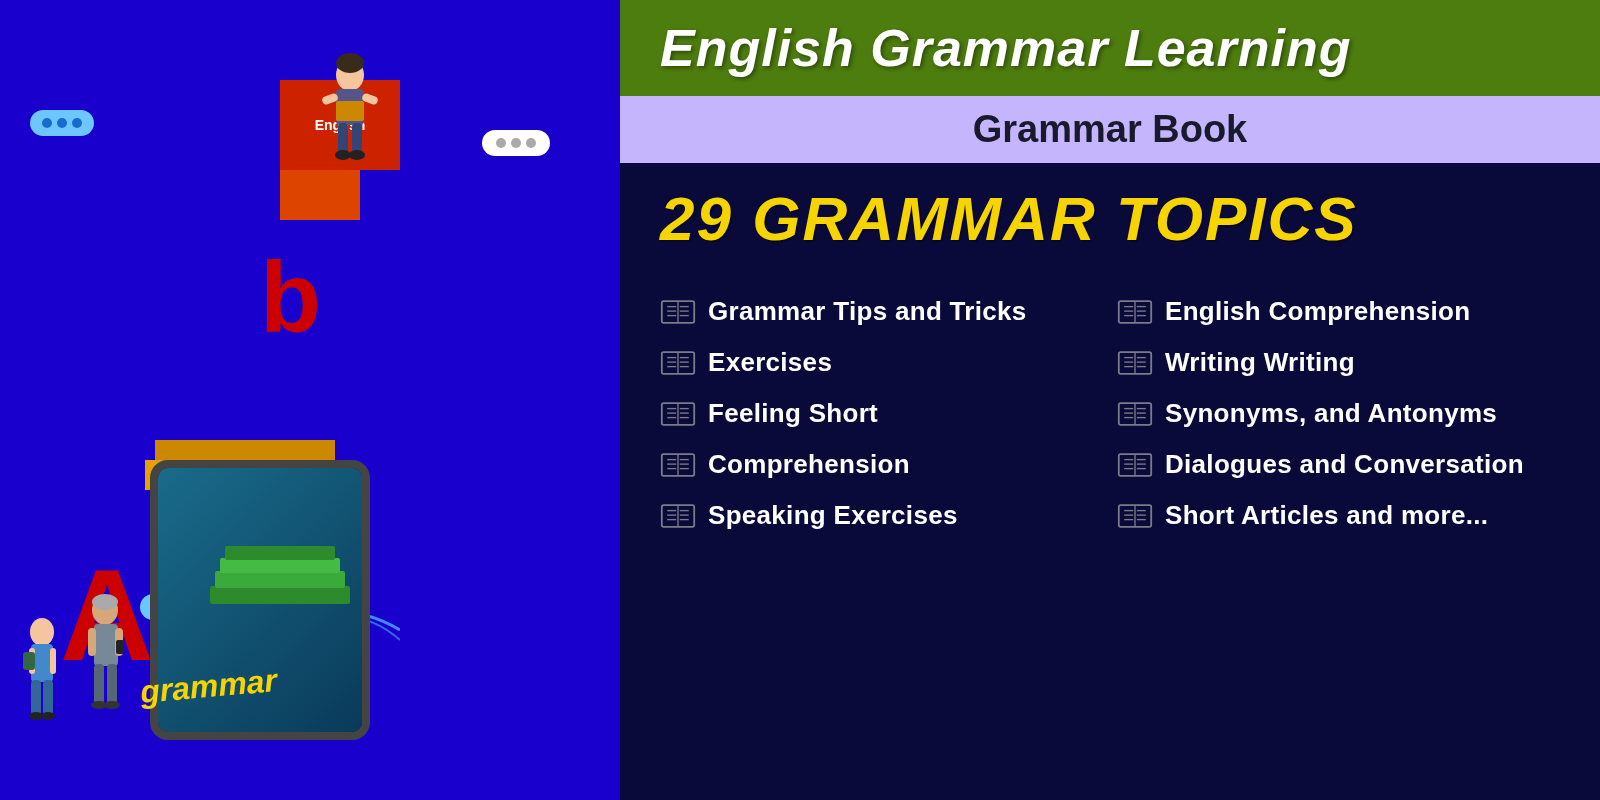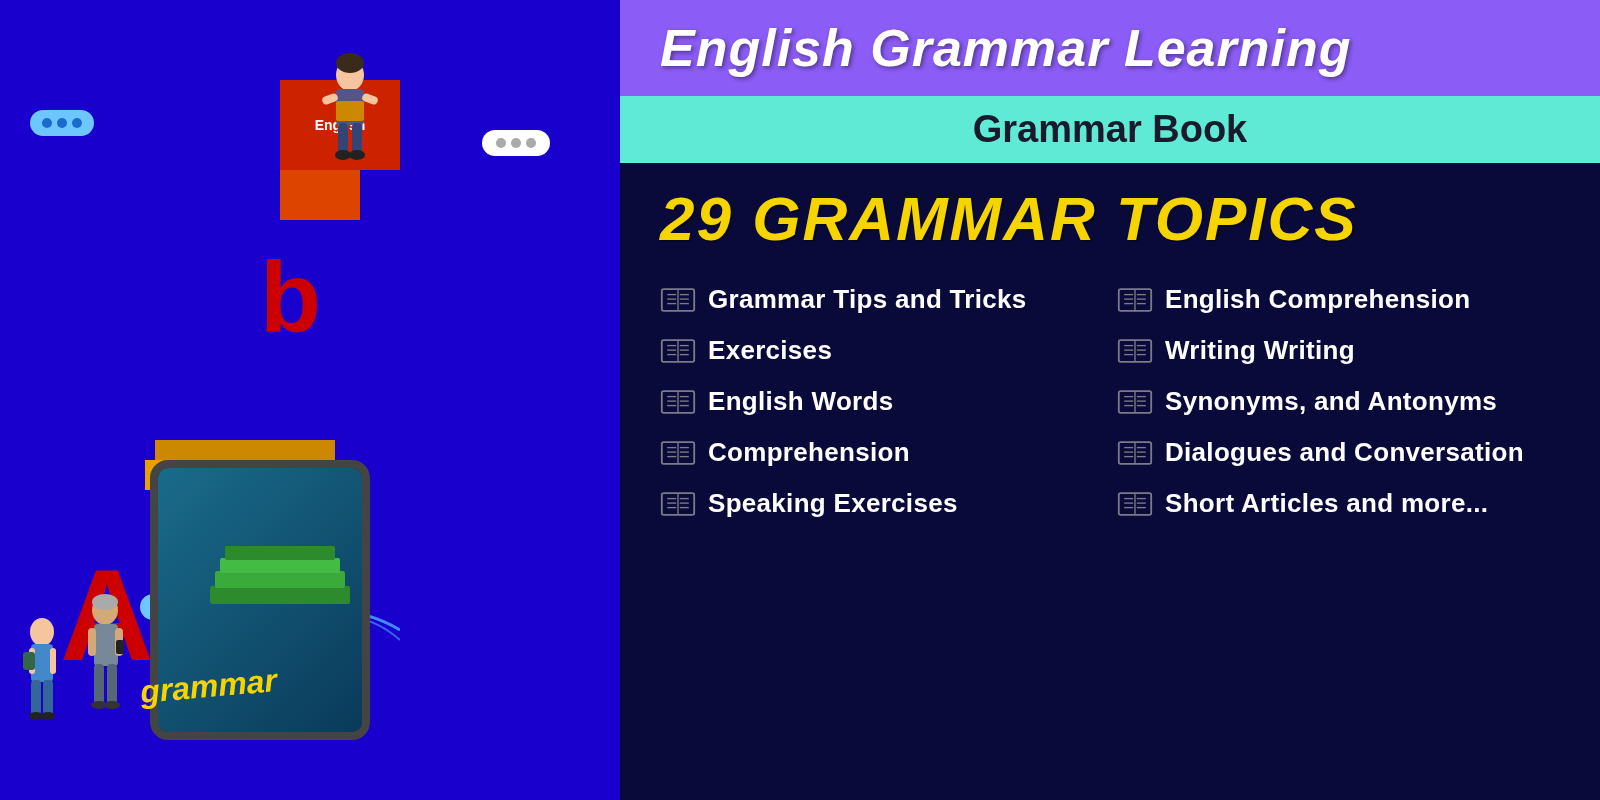--- a/index.html
+++ b/index.html
@@ -27,36 +27,36 @@
       flex: 1;
       height: 800px;
       background: #0a0a3a;
       display: flex;
       flex-direction: column;
       padding: 0;
     }
 
     
     .title-bar {
-      background: #8b5cf6;
+      background: #4d7c0f;
       padding: 18px 40px;
     }
 
     .title-bar h1 {
       color: white;
       font-size: 52px;
       font-weight: 900;
       font-style: italic;
       letter-spacing: 1px;
       text-shadow: 2px 2px 4px rgba(0,0,0,0.4);
     }
 
     
     .subtitle-bar {
-      background: #5eead4;
+      background: #c4b5fd;
       padding: 12px 40px;
     }
 
     .subtitle-bar h2 {
       color: #1a1a2e;
       font-size: 38px;
       font-weight: 700;
       text-align: center;
     }
 
@@ -67,21 +67,21 @@
       display: flex;
       flex-direction: column;
     }
 
     .topics-heading {
       color: #f5d400;
       font-size: 62px;
       font-weight: 900;
       font-style: italic;
       letter-spacing: 2px;
-      margin-bottom: 20px;
+      margin-bottom: 32px;
       text-shadow: 2px 2px 0px rgba(0,0,0,0.3);
     }
 
     .topics-grid {
       display: grid;
       grid-template-columns: 1fr 1fr;
       gap: 14px;
       flex: 1;
     }
 
@@ -444,21 +444,21 @@
           <svg class="book-icon" viewBox="0 0 40 32" fill="none" xmlns="http://www.w3.org/2000/svg">
             <rect x="2" y="4" width="36" height="24" rx="2" fill="none" stroke="#aaaaaa" stroke-width="2"></rect>
             <line x1="20" y1="4" x2="20" y2="28" stroke="#aaaaaa" stroke-width="1.5"></line>
             <line x1="8" y1="10" x2="18" y2="10" stroke="#aaaaaa" stroke-width="1.5"></line>
             <line x1="8" y1="15" x2="18" y2="15" stroke="#aaaaaa" stroke-width="1.5"></line>
             <line x1="8" y1="20" x2="18" y2="20" stroke="#aaaaaa" stroke-width="1.5"></line>
             <line x1="22" y1="10" x2="32" y2="10" stroke="#aaaaaa" stroke-width="1.5"></line>
             <line x1="22" y1="15" x2="32" y2="15" stroke="#aaaaaa" stroke-width="1.5"></line>
             <line x1="22" y1="20" x2="32" y2="20" stroke="#aaaaaa" stroke-width="1.5"></line>
           </svg>
-          <span class="topic-label">English Words</span>
+          <span class="topic-label">Feeling Short</span>
         </div>
 
         <div class="topic-item">
           <svg class="book-icon" viewBox="0 0 40 32" fill="none" xmlns="http://www.w3.org/2000/svg">
             <rect x="2" y="4" width="36" height="24" rx="2" fill="none" stroke="#aaaaaa" stroke-width="2"></rect>
             <line x1="20" y1="4" x2="20" y2="28" stroke="#aaaaaa" stroke-width="1.5"></line>
             <line x1="8" y1="10" x2="18" y2="10" stroke="#aaaaaa" stroke-width="1.5"></line>
             <line x1="8" y1="15" x2="18" y2="15" stroke="#aaaaaa" stroke-width="1.5"></line>
             <line x1="8" y1="20" x2="18" y2="20" stroke="#aaaaaa" stroke-width="1.5"></line>
             <line x1="22" y1="10" x2="32" y2="10" stroke="#aaaaaa" stroke-width="1.5"></line>

